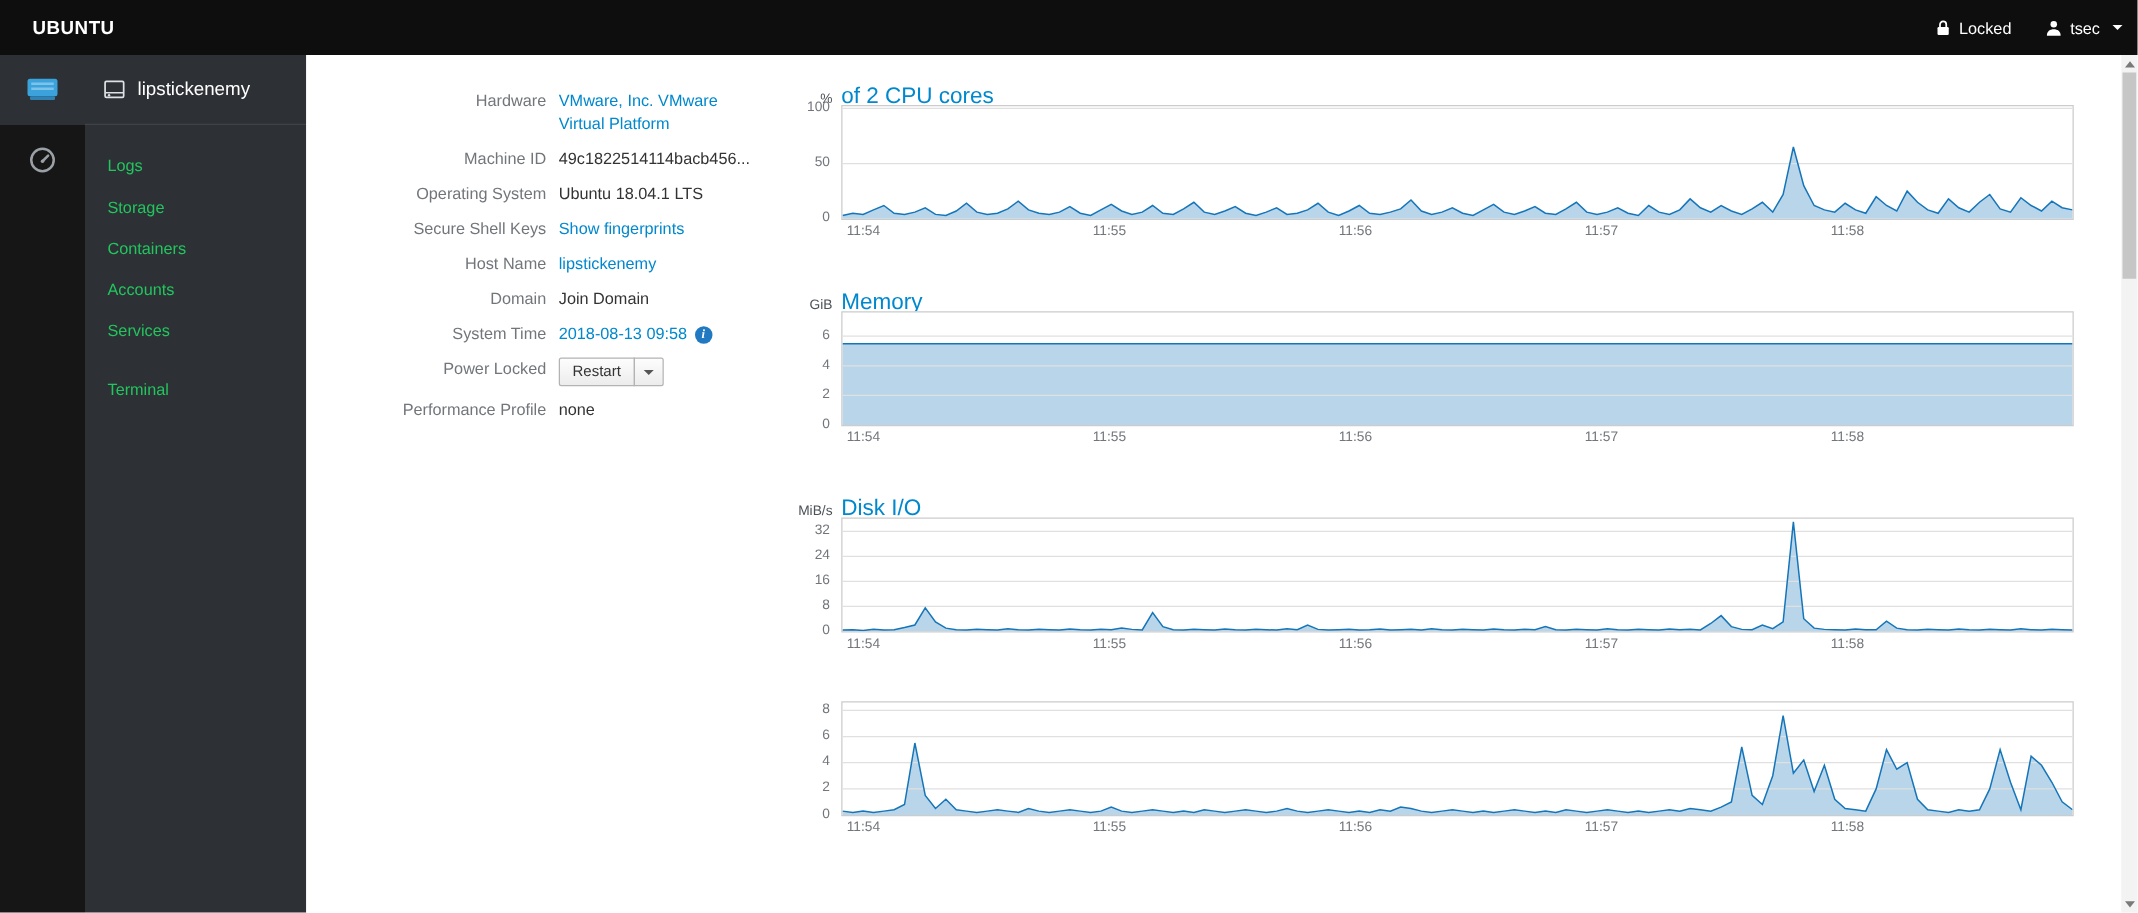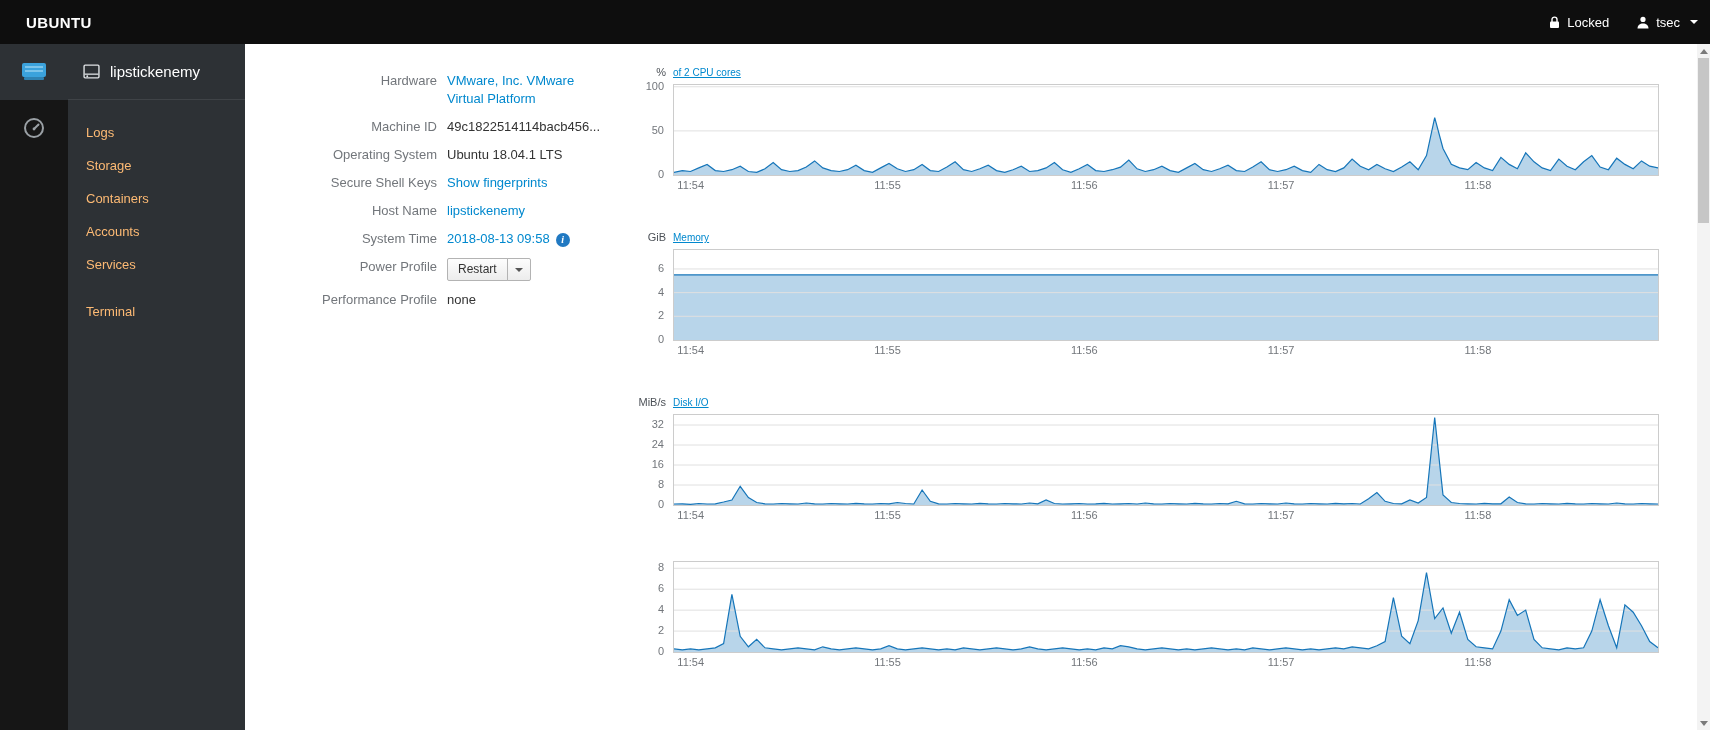--- a/index.html
+++ b/index.html
@@ -21,21 +21,21 @@
 
   
   .layout { position:absolute; top:44px; left:0; right:0; bottom:0; display:flex; }
   .iconstrip { width:68px; background:#161616; flex:none; }
   .icon-tile { height:56px; display:flex; align-items:center; justify-content:center; cursor:pointer; }
   .icon-tile.active { background:#2d3135; }
   .menucol { width:177px; background:#2d3135; flex:none; display:flex; flex-direction:column; }
   .menuheader { height:56px; display:flex; align-items:center; gap:10px; padding:0 15px;
     color:#fff; font-size:15px; border-bottom:1px solid rgba(255,255,255,.09); cursor:pointer; flex:none; }
   .menu { padding-top:16px; }
-  .menu-item { padding:9px 18px; font-size:13px; color:#fdba74; cursor:pointer; }
+  .menu-item { padding:9px 18px; font-size:13px; color:#22c55e; cursor:pointer; }
   .menu-item.active { background:#22262a; color:#fff; }
   .menu.tools { margin-top:14px; padding-top:0; }
 
   
   .content { flex:1; position:relative; background:#fff;padding-left:23px; }
   .sysinfo { position:absolute; left:56px; top:28px; width:330px; }
   .info-row { display:flex; margin-bottom:10px; line-height:18px; }
   .info-label { width:146px; flex:none; text-align:right; padding-right:10px; font-size:13px; color:#72767b; }
   .info-value { font-size:13px; color:#333; width:160px; }
   .plain { white-space:nowrap; }
@@ -46,21 +46,21 @@
   .btn { font-family:inherit; font-size:12px; color:#333; background:linear-gradient(#fdfdfd,#ececec);
     border:1px solid #b3b3b3; padding:3px 10px 4px; border-radius:2px 0 0 2px; cursor:pointer; }
   .btn-caret { border-radius:0 2px 2px 0; margin-left:-1px; padding:3px 7px; display:flex; align-items:center; }
   .caret-dark { width:0; height:0; border-left:4px solid transparent; border-right:4px solid transparent; border-top:4px solid #555; }
 
   
   .charts { position:absolute; left:356px; top:22px; width:1070px; }
   .chart-block { margin-bottom:36px; }
   .chart-header { height:18px; display:flex; align-items:baseline; }
   .chart-unit { width:72px; flex:none; text-align:right; padding-right:7px; font-size:11px; color:#4d5258; }
-  .chart-title { font-size:10px;text-decoration:underline; }
+  .chart-title { font-size:18px; }
   .chart-body { display:flex; }
   .chart-ylabels { width:72px; flex:none; position:relative; }
   .chart-ylabels span { position:absolute; right:9px; font-size:11px; color:#72767b; }
   .chart-plot { width:986px; height:92px; border:1px solid #ccc; position:relative; flex:none; background:#fff; }
   .chart-plot svg { position:absolute; left:0; top:0; }
   .chart-xlabels { position:relative; height:16px; margin-top:3px; }
   .chart-xlabels span { position:absolute; top:0; font-size:11px; color:#72767b; transform:translateX(-50%); white-space:nowrap; }
 
   
   .scrollbar { position:absolute; top:44px; right:0; bottom:0; width:13px; background:#f3f3f3; z-index:50; }
@@ -157,25 +157,29 @@
         </div>
         <div class="info-row">
           <span class="info-label">Secure Shell Keys</span>
           <span class="info-value"><a href="#">Show fingerprints</a></span>
         </div>
         <div class="info-row">
           <span class="info-label">Host Name</span>
           <span class="info-value"><a href="#">lipstickenemy</a></span>
         </div>
         <div class="info-row">
+          <span class="info-label">Domain</span>
+          <span class="info-value"><span class="plain">Join Domain</span></span>
+        </div>
+        <div class="info-row">
           <span class="info-label">System Time</span>
           <span class="info-value"><a href="#">2018-08-13 09:58</a><span class="info-icon">i</span></span>
         </div>
         <div class="info-row">
-          <span class="info-label">Power Profile</span>
+          <span class="info-label">Power Locked</span>
           <span class="info-value"><span class="btn-group">
               <button class="btn">Restart</button>
               <button class="btn btn-caret">
                 <span class="caret-dark"></span>
               </button>
             </span></span>
         </div>
         <div class="info-row">
           <span class="info-label">Performance Profile</span>
           <span class="info-value"><span class="plain">none</span></span>

